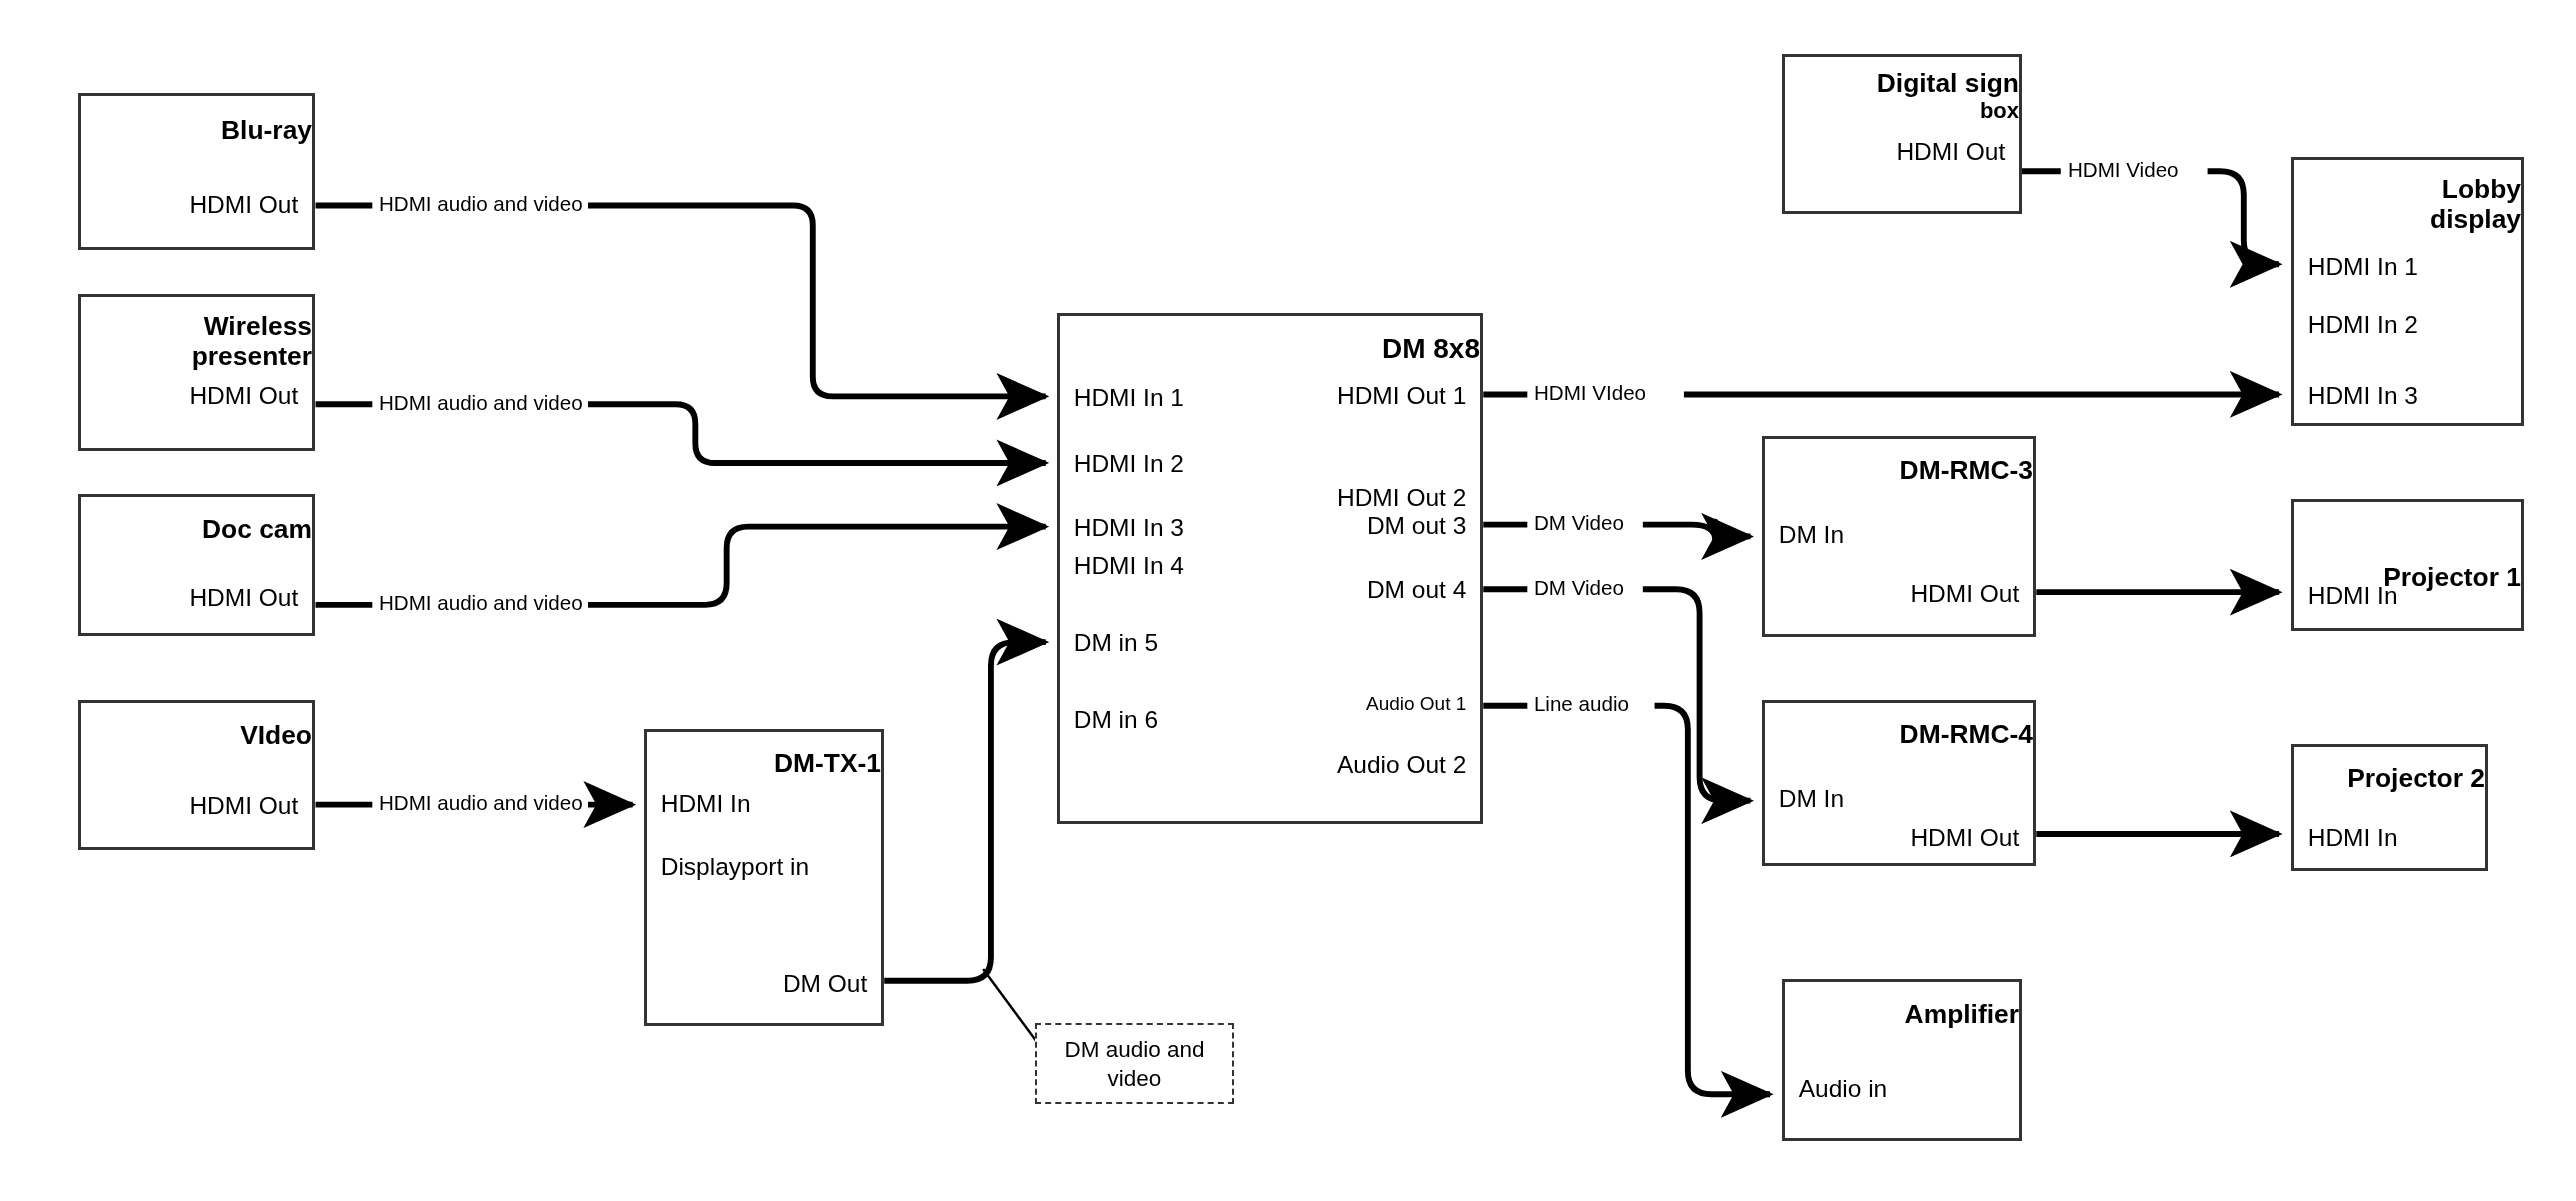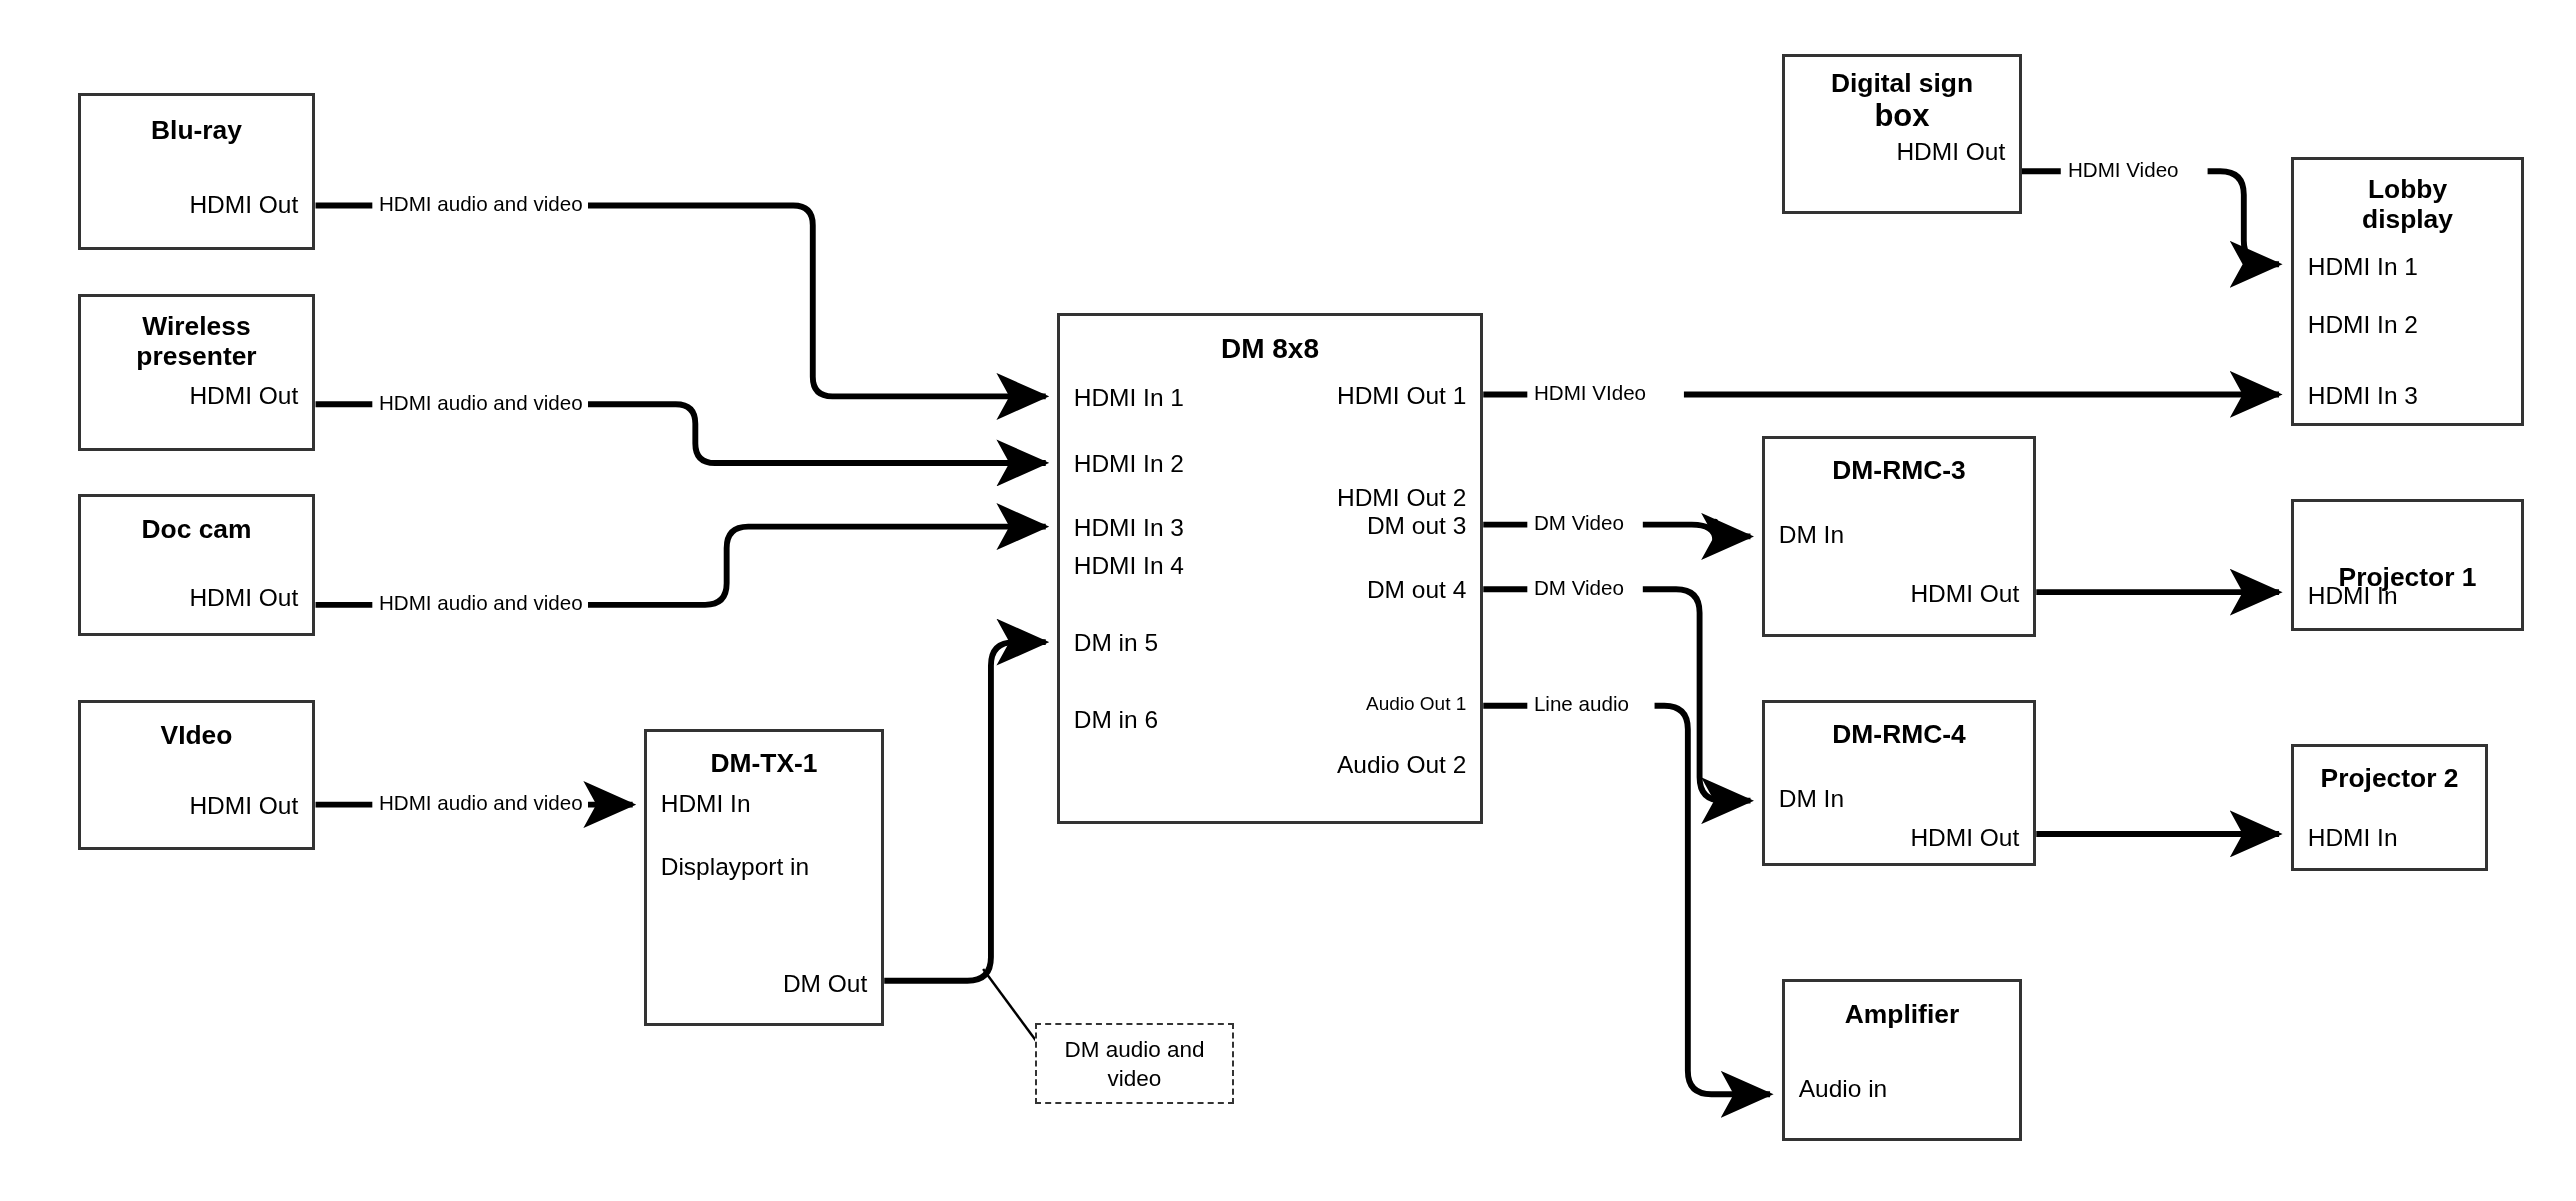--- a/index.html
+++ b/index.html
@@ -3,21 +3,21 @@
 <meta charset="utf-8">
 <style>
   html,body{margin:0;padding:0;background:#ffffff;}
   body{font-family:"Liberation Sans", sans-serif;}
   #stage{position:relative;width:2576px;height:1201px;background:#ffffff;overflow:hidden;}
 
   .node{position:absolute;box-sizing:border-box;background:#ffffff;
         border:3.9px solid #333333;}
   .node.dashed{border:2.9px dashed #333333;}
 
-  .n-title{position:absolute;left:0;right:0;text-align:center;
+  .n-title{position:absolute;left:0;right:0;text-align:right;
            font-weight:bold;color:#000000;line-height:1.12;}
   .port{position:absolute;color:#000000;line-height:1.1;white-space:nowrap;}
   .port.r{right:13.7px;text-align:right;}
   .port.l{left:13.7px;text-align:left;}
   .note-text{position:absolute;left:0;right:0;text-align:center;color:#000000;line-height:1.15;}
 
   svg.wires{position:absolute;left:0;top:0;width:2576px;height:1201px;
             overflow:visible;pointer-events:none;}
   .wire{fill:none;stroke:#000000;stroke-width:6;stroke-linecap:butt;stroke-linejoin:round;}
   .leader{fill:none;stroke:#000000;stroke-width:2.5;}
@@ -122,21 +122,21 @@
     <div class="port r" style="top:67px;font-size:24.5px;">HDMI Out 1</div>
     <div class="port r" style="top:133px;font-size:24.5px;margin-top:36px;">HDMI Out 2</div>
     <div class="port r" style="top:197px;font-size:24.5px;">DM out 3</div>
     <div class="port r" style="top:261px;font-size:24.5px;">DM out 4</div>
     <div class="port r" style="top:378px;font-size:19px;">Audio Out 1</div>
     <div class="port r" style="top:436px;font-size:24.5px;">Audio Out 2</div>
   </div>
 
   <div class="node" style="left:1782px;top:54px;width:240px;height:160px;">
     <div class="n-title" style="top:11.7px;font-size:26.4px;">Digital sign</div>
-    <div class="n-title" style="top:42px;font-size:31px;">box</div>
+    <div class="n-title" style="top:42px;font-size:22px;">box</div>
     <div class="port r" style="top:82px;font-size:24.5px;">HDMI Out</div>
   </div>
 
   <div class="node" style="left:2291px;top:157px;width:233px;height:269px;">
     <div class="n-title" style="top:14.7px;font-size:26.4px;">Lobby</div>
     <div class="n-title" style="top:45px;font-size:26.4px;">display</div>
     <div class="port l" style="top:94px;font-size:24.5px;">HDMI In 1</div>
     <div class="port l" style="top:152px;font-size:24.5px;">HDMI In 2</div>
     <div class="port l" style="top:223px;font-size:24.5px;">HDMI In 3</div>
   </div>

